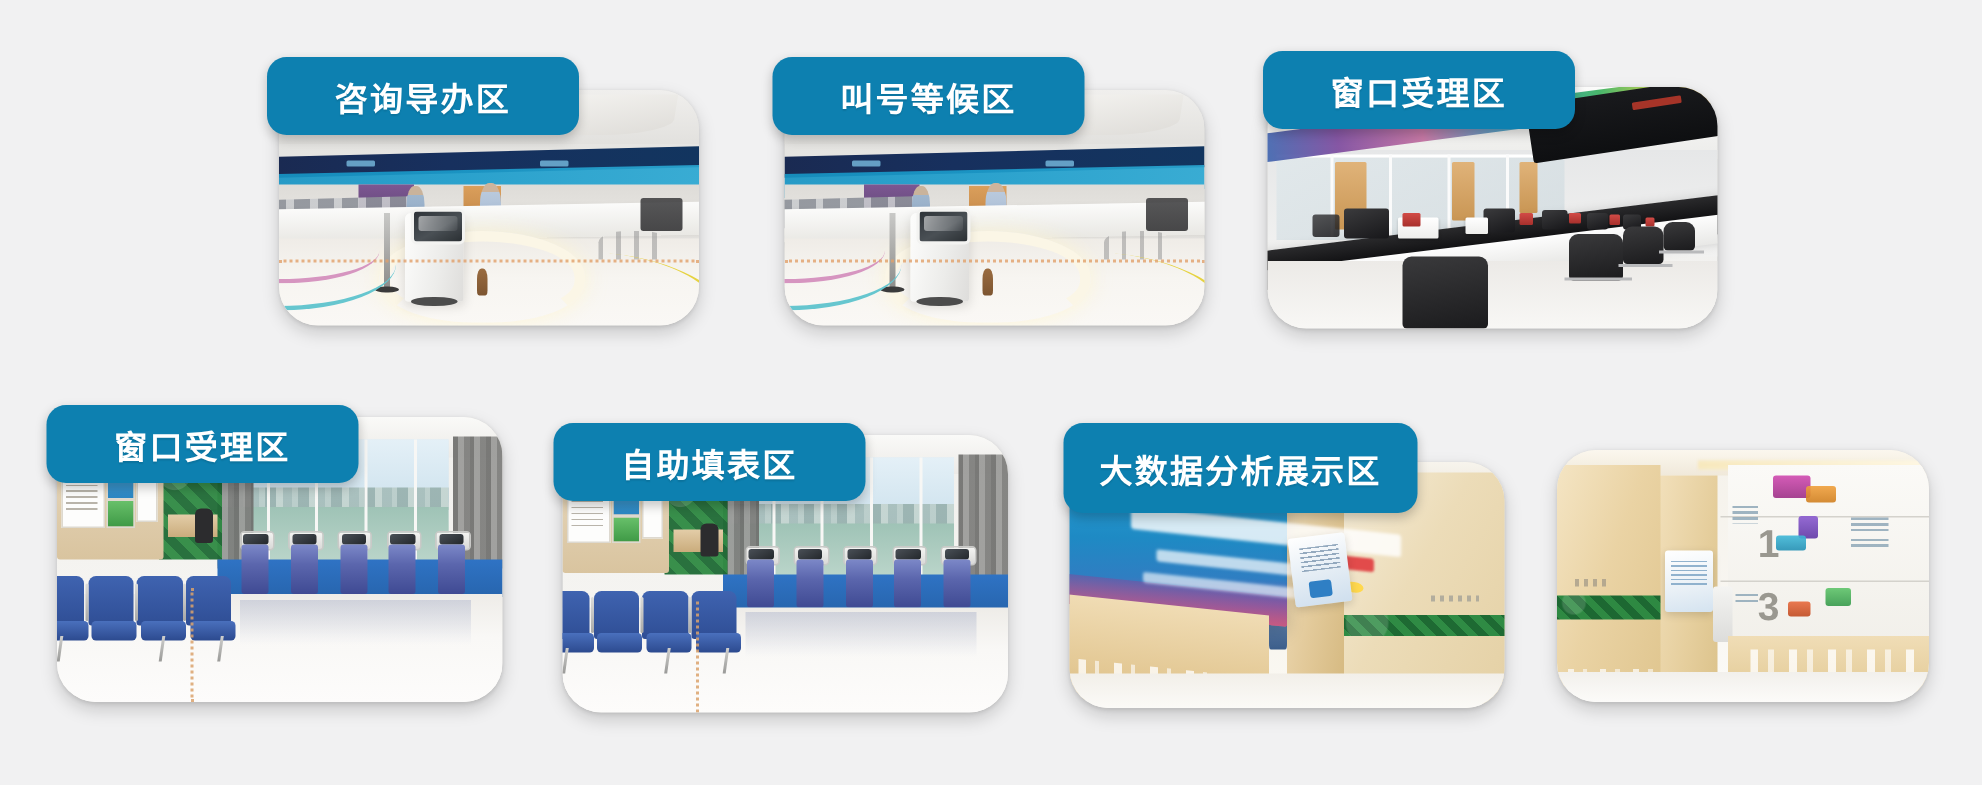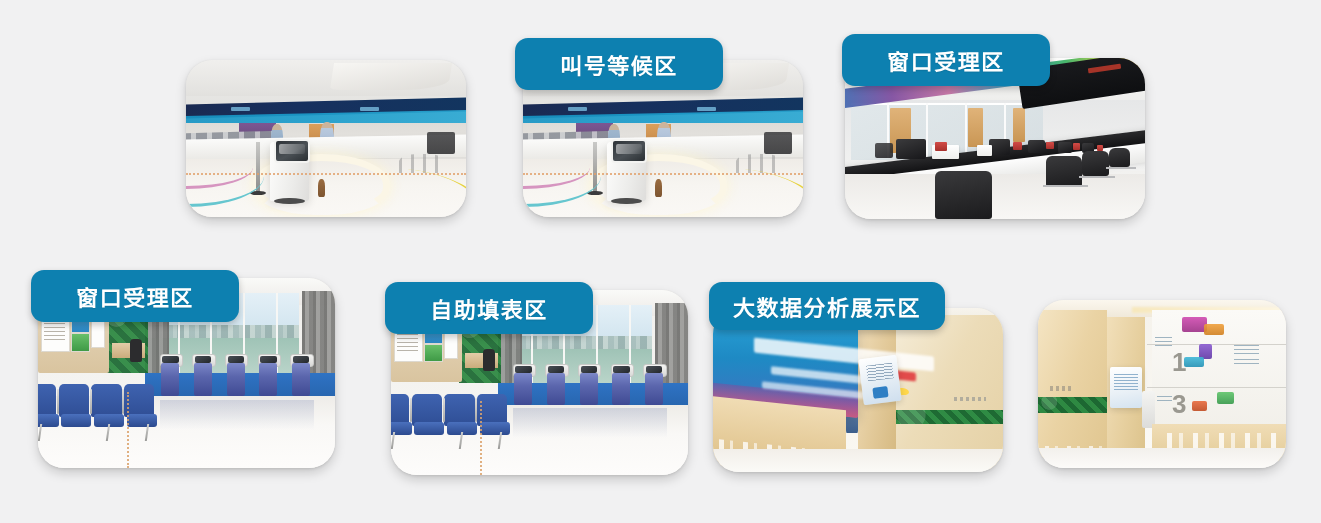--- a/index.html
+++ b/index.html
@@ -630,20 +630,21 @@
         <div class="kiosk-base"></div>
         <div class="railpost rp1"></div>
         <div class="bollards"></div>
         <div class="lane-pink"></div>
         <div class="lane-teal"></div>
         <div class="lane-yellow"></div>
         <div class="dot-line"></div>
         <div class="dog"></div>
       </div>
     </div>
+    <div class="zone-badge" style="left: -8px; top: -22px; width: 208px; height: 52px; background: rgb(13, 128, 176); color: rgb(255, 255, 255);">咨询导办区</div>
   </div>
 
   <div class="zone-card" style="left:523px; top:60px; width:280px; height:157px;">
     <div class="zone-photo">
       <div class="zone-photo-inner sc-hall">
         <div class="ceiling"></div>
         <div class="ceil-panel"></div>
         <div class="signboard"></div>
         <div class="sign-led" style="left:16%;"></div>
         <div class="sign-led" style="left:62%;"></div>
@@ -784,21 +785,21 @@
           <div class="w-seatleg" style="left:10%;"></div>
           <div class="w-seatleg" style="left:62%;"></div>
           <div class="w-seatleg" style="left:92%;"></div>
         </div>
         <div class="w-dot"></div>
       </div>
     </div>
     <div class="zone-badge" style="left: -7px; top: -8px; width: 208px; height: 52px; background: rgb(13, 128, 176); color: rgb(255, 255, 255);">窗口受理区</div>
   </div>
 
-  <div class="zone-card" style="left:375px; top:290px; width:297px; height:185px;margin-left:16px;">
+  <div class="zone-card" style="left:375px; top:290px; width:297px; height:185px;">
     <div class="zone-photo">
       <div class="zone-photo-inner sc-wait">
         <div class="w-ceil"></div>
         <div class="w-window">
           <div class="w-sky"></div>
           <div class="w-city"></div>
           <div class="w-water"></div>
         </div>
         <div class="w-mull" style="left:47%;"></div>
         <div class="w-mull" style="left:58%;"></div>
@@ -883,21 +884,21 @@
         <div class="d-row"></div>
         <div class="d-dot"></div>
         <div class="d-woodL"></div>
         <div class="d-skyline"></div>
         <div class="d-hangboard"></div>
         <div class="d-hangtxt"></div>
         <div class="d-hangicon"></div>
         <div class="d-floor"></div>
       </div>
     </div>
-    <div class="zone-badge" style="left: -4px; top: -26px; width: 236px; height: 48px; background: rgb(13, 128, 176); color: rgb(255, 255, 255);">大数据分析展示区</div>
+    <div class="zone-badge" style="left: -4px; top: -26px; width: 236px; height: 60px; background: rgb(13, 128, 176); color: rgb(255, 255, 255);">大数据分析展示区</div>
   </div>
 
   <div class="zone-card" style="left:1038px; top:300px; width:248px; height:168px;">
     <div class="zone-photo">
       <div class="zone-photo-inner sc-policy">
         <div class="pl-ceil"></div>
         <div class="pl-cove"></div>
         <div class="pl-wallR"></div>
         <div class="pl-wline" style="left:44%; top:26%; width:58%;"></div>
         <div class="pl-wline" style="left:44%; top:52%; width:58%;"></div>

